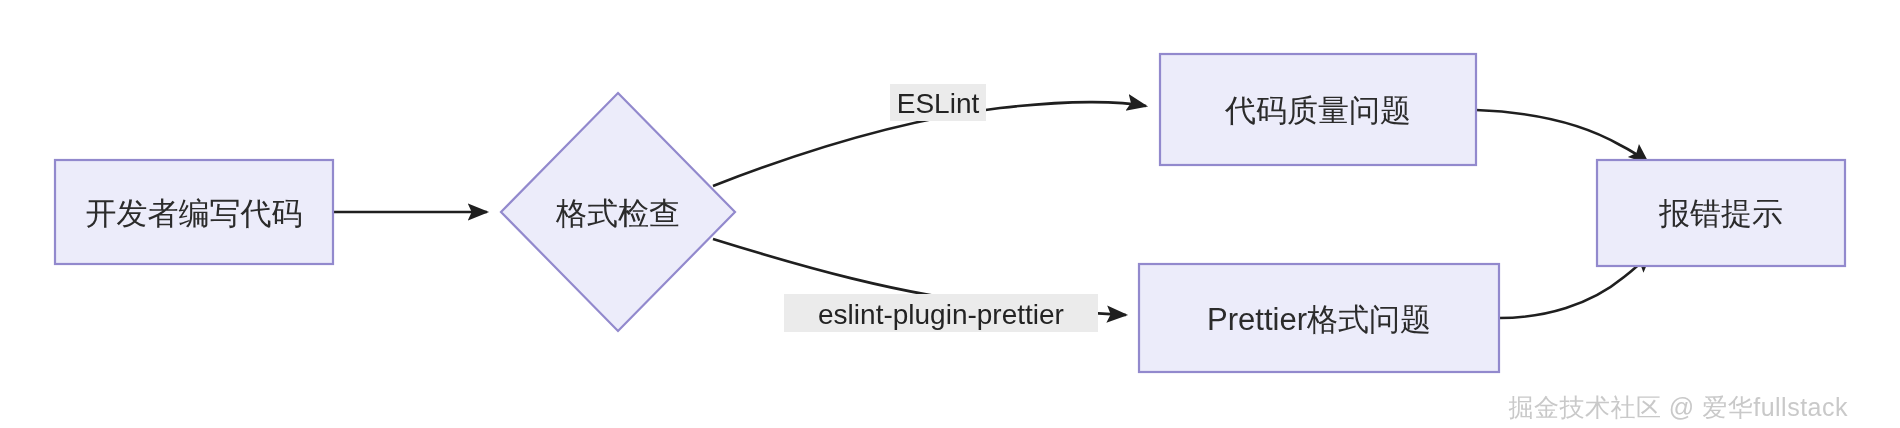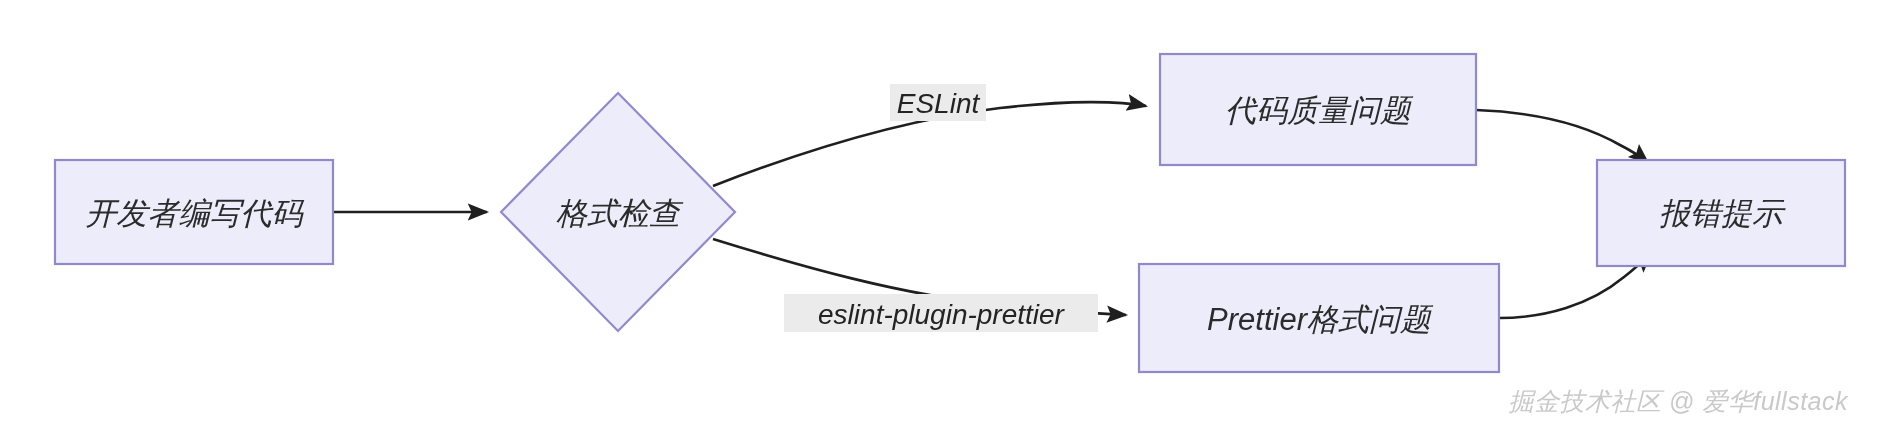--- a/index.html
+++ b/index.html
@@ -11,21 +11,20 @@
     width: 1900px;
     height: 428px;
     overflow: hidden;
     font-family: "Liberation Sans", "DejaVu Sans", sans-serif;
   }
   #diagram-root {
     position: relative;
     width: 1900px;
     height: 428px;
     background: #ffffff;
-    font-style: italic;
   }
   svg.flow-canvas {
     position: absolute;
     top: 0;
     left: 0;
     width: 1900px;
     height: 428px;
   }
   .node-shape {
     fill: #ececfa;
@@ -53,21 +52,21 @@
   .edge-label-text {
     font-family: "Liberation Sans", "DejaVu Sans", sans-serif;
     font-size: 28px;
     fill: #232323;
     text-anchor: middle;
     dominant-baseline: central;
   }
   .watermark {
     position: absolute;
     right: 52px;
-    bottom: 10px;
+    bottom: 4px;
     font-family: "Liberation Sans", "DejaVu Sans", sans-serif;
     font-size: 25px;
     color: #c9c9c9;
     white-space: nowrap;
     letter-spacing: 0.5px;
   }
 </style>
 </head>
 <body>
 

